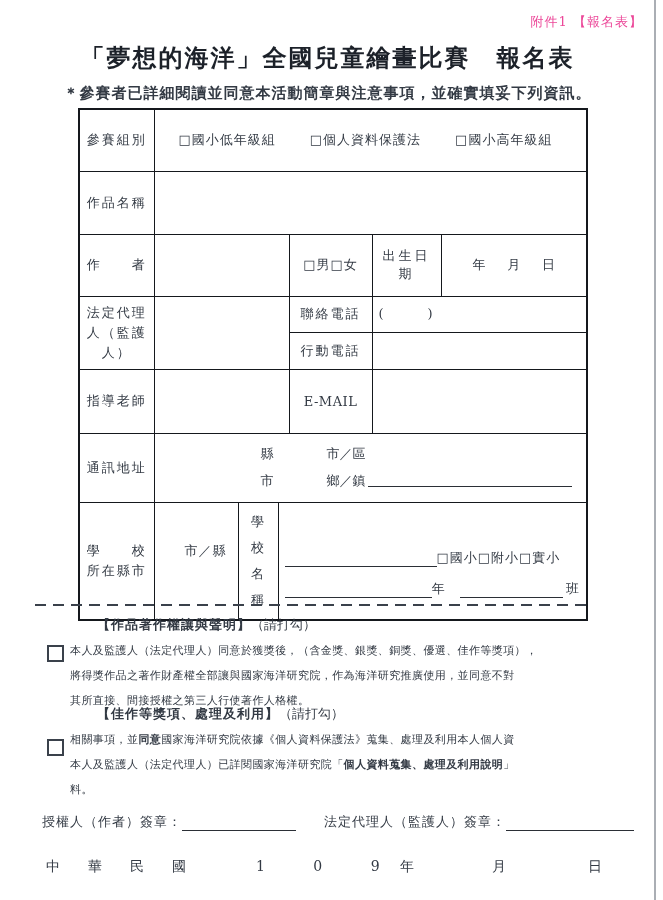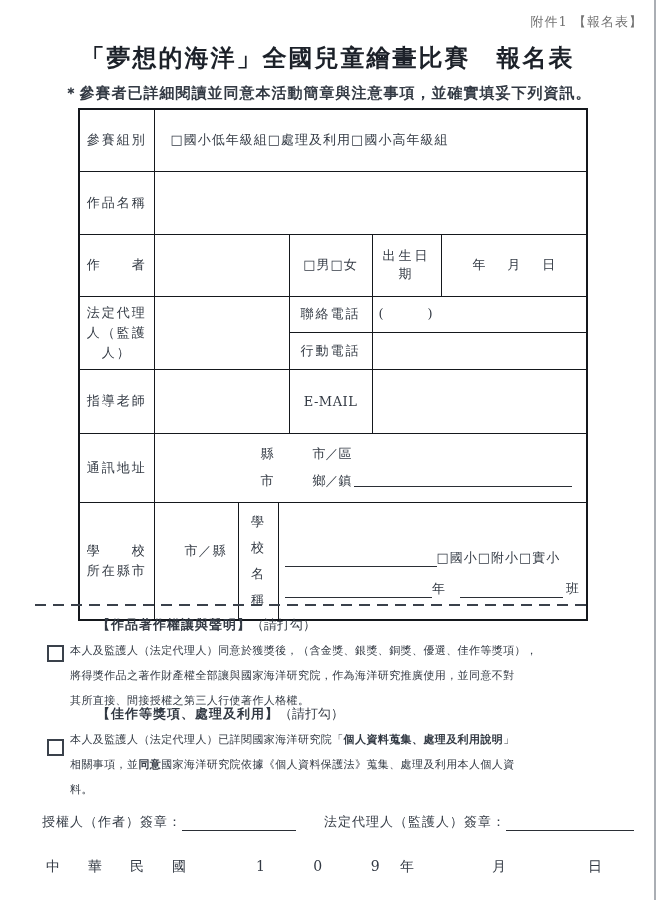--- a/index.html
+++ b/index.html
@@ -1,39 +1,39 @@
 <!DOCTYPE html>
 <html><head>
 <meta charset="utf-8">
 <style>
   html,body{margin:0;padding:0;background:#fff;}
   .page{
     position:relative;width:663px;height:900px;background:#ffffff;overflow:hidden;
     font-family:"DejaVu Serif","Liberation Serif",serif;color:#333a44;
   }
   .edge-line{position:absolute;top:0;left:654px;width:2px;height:900px;background:#aaaeb4;}
-  .attachment{position:absolute;top:13px;right:20px;font-size:13px;color:#737373;letter-spacing:1px;}
+  .attachment{position:absolute;top:13px;right:20px;font-size:13px;color:#ec4899;letter-spacing:1px;}
   .title{position:absolute;top:42px;left:0;width:655px;text-align:center;font-size:24px;font-weight:bold;color:#1c2129;letter-spacing:2px;}
   .subtitle{position:absolute;top:84px;left:0;width:655px;text-align:center;font-size:15px;font-weight:600;letter-spacing:1px;}
 
   table.form{position:absolute;top:108px;left:78px;width:508px;border-collapse:collapse;border:2px solid #15181d;table-layout:fixed;}
   table.form td{border:1px solid #15181d;padding:6px;font-size:13px;vertical-align:middle;}
   tr.h62{height:62px}tr.h63{height:63px}tr.h33{height:33px}tr.h64{height:64px}tr.h69{height:69px}tr.h86{height:86px}
   td.lbl{text-align:center;letter-spacing:2px;white-space:pre-line;line-height:20px;}
-  .options{display:flex;padding-left:10px;letter-spacing:1px;}
+  .options{display:flex;gap:34px;padding-left:10px;letter-spacing:1px;margin-left:8px;}
   .gender{ text-align:center;letter-spacing:1px;}
   .birth-lbl{text-align:center;letter-spacing:3px;}
   .date-cell{display:flex;justify-content:space-around;align-items:center;height:100%;padding:0 14px;}
   .phone-lbl{text-align:center;letter-spacing:2px;}
   .phone-val{padding-left:4px;letter-spacing:6px;}
   .email-lbl{text-align:center;font-size:15px;letter-spacing:0.5px;}
   .addr{display:flex;flex-direction:column;justify-content:center;height:100%;}
   .addr-line{display:flex;align-items:center;height:27px;}
   .addr-a{margin-left:100px;width:16px;}
-  .addr-b{margin-left:36px;}
+  .addr-b{margin-left:50px;}
   .addr-fill{flex:1;margin:0 8px 4px 2px;border-bottom:1px solid #2b2f36;height:14px;}
   .citycounty-cell{display:flex;align-items:flex-end;justify-content:flex-end;height:100%;padding:0 5px 20px 0;box-sizing:border-box;letter-spacing:1px;}
   .schoolname-lbl{text-align:center;white-space:pre-line;line-height:26px;letter-spacing:1px;margin-top:36px;}
   .school-content{padding-top:12px;}
   .school-line{display:flex;align-items:flex-end;height:31px;letter-spacing:1px;}
   .fill{display:inline-block;border-bottom:1px solid #2b2f36;height:16px;}
   .w152{width:152px}.w150{width:150px}.w105{width:105px;margin-left:14px;margin-right:3px;}
 
   .dash-line{position:absolute;top:604px;left:35px;width:556px;height:2px;
     background:repeating-linear-gradient(90deg,#3a414b 0 11px,transparent 11px 18px);}
@@ -77,21 +77,21 @@
       <col style="width:83px">
         <col style="width:69px">
         <col style="width:146px">
     </colgroup>
     <tbody>
         <tr class="h62">
       <td class="lbl">參賽組別</td>
       <td colspan="6">
         <div class="options">
           <span>□國小低年級組</span>
-          <span>□處理及利用</span>
+          <span>□個人資料保護法</span>
           <span>□國小高年級組</span>
         </div>
       </td>
     </tr>
     <tr class="h63">
       <td class="lbl">作品名稱</td>
       <td colspan="6"></td>
     </tr>
     <tr class="h62">
       <td class="lbl">作　　者</td>
@@ -177,24 +177,24 @@
     <div>將得獎作品之著作財產權全部讓與國家海洋研究院，作為海洋研究推廣使用，並同意不對</div>
     <div>其所直接、間接授權之第三人行使著作人格權。</div>
   </div>
 
   <div class="decl-head" style="top:705px;">
     <span class="hd">【佳作等獎項、處理及利用】</span><span>（請打勾）</span>
   </div>
   <span class="cbx" style="top:739px;"></span>
   <div class="decl-body" style="top:727px;">
     <div>
-      <span>本人及監護人（法定代理人）已詳閱國家海洋研究院「</span><span class="b">個人資料蒐集、處理及利用說明</span><span>」</span>
+      <span>相關事項，並</span><span class="b">同意</span><span>國家海洋研究院依據《個人資料保護法》蒐集、處理及利用本人個人資</span>
     </div>
     <div>
-      <span>相關事項，並</span><span class="b">同意</span><span>國家海洋研究院依據《個人資料保護法》蒐集、處理及利用本人個人資</span>
+      <span>本人及監護人（法定代理人）已詳閱國家海洋研究院「</span><span class="b">個人資料蒐集、處理及利用說明</span><span>」</span>
     </div>
     <div>料。</div>
   </div>
 
   <div class="sig-row">
     <span>授權人（作者）簽章：</span>
     <span class="sig-fill sig-f1"></span>
     <span class="sig-sp"></span>
     <span>法定代理人（監護人）簽章：</span>
     <span class="sig-fill sig-f2"></span>

